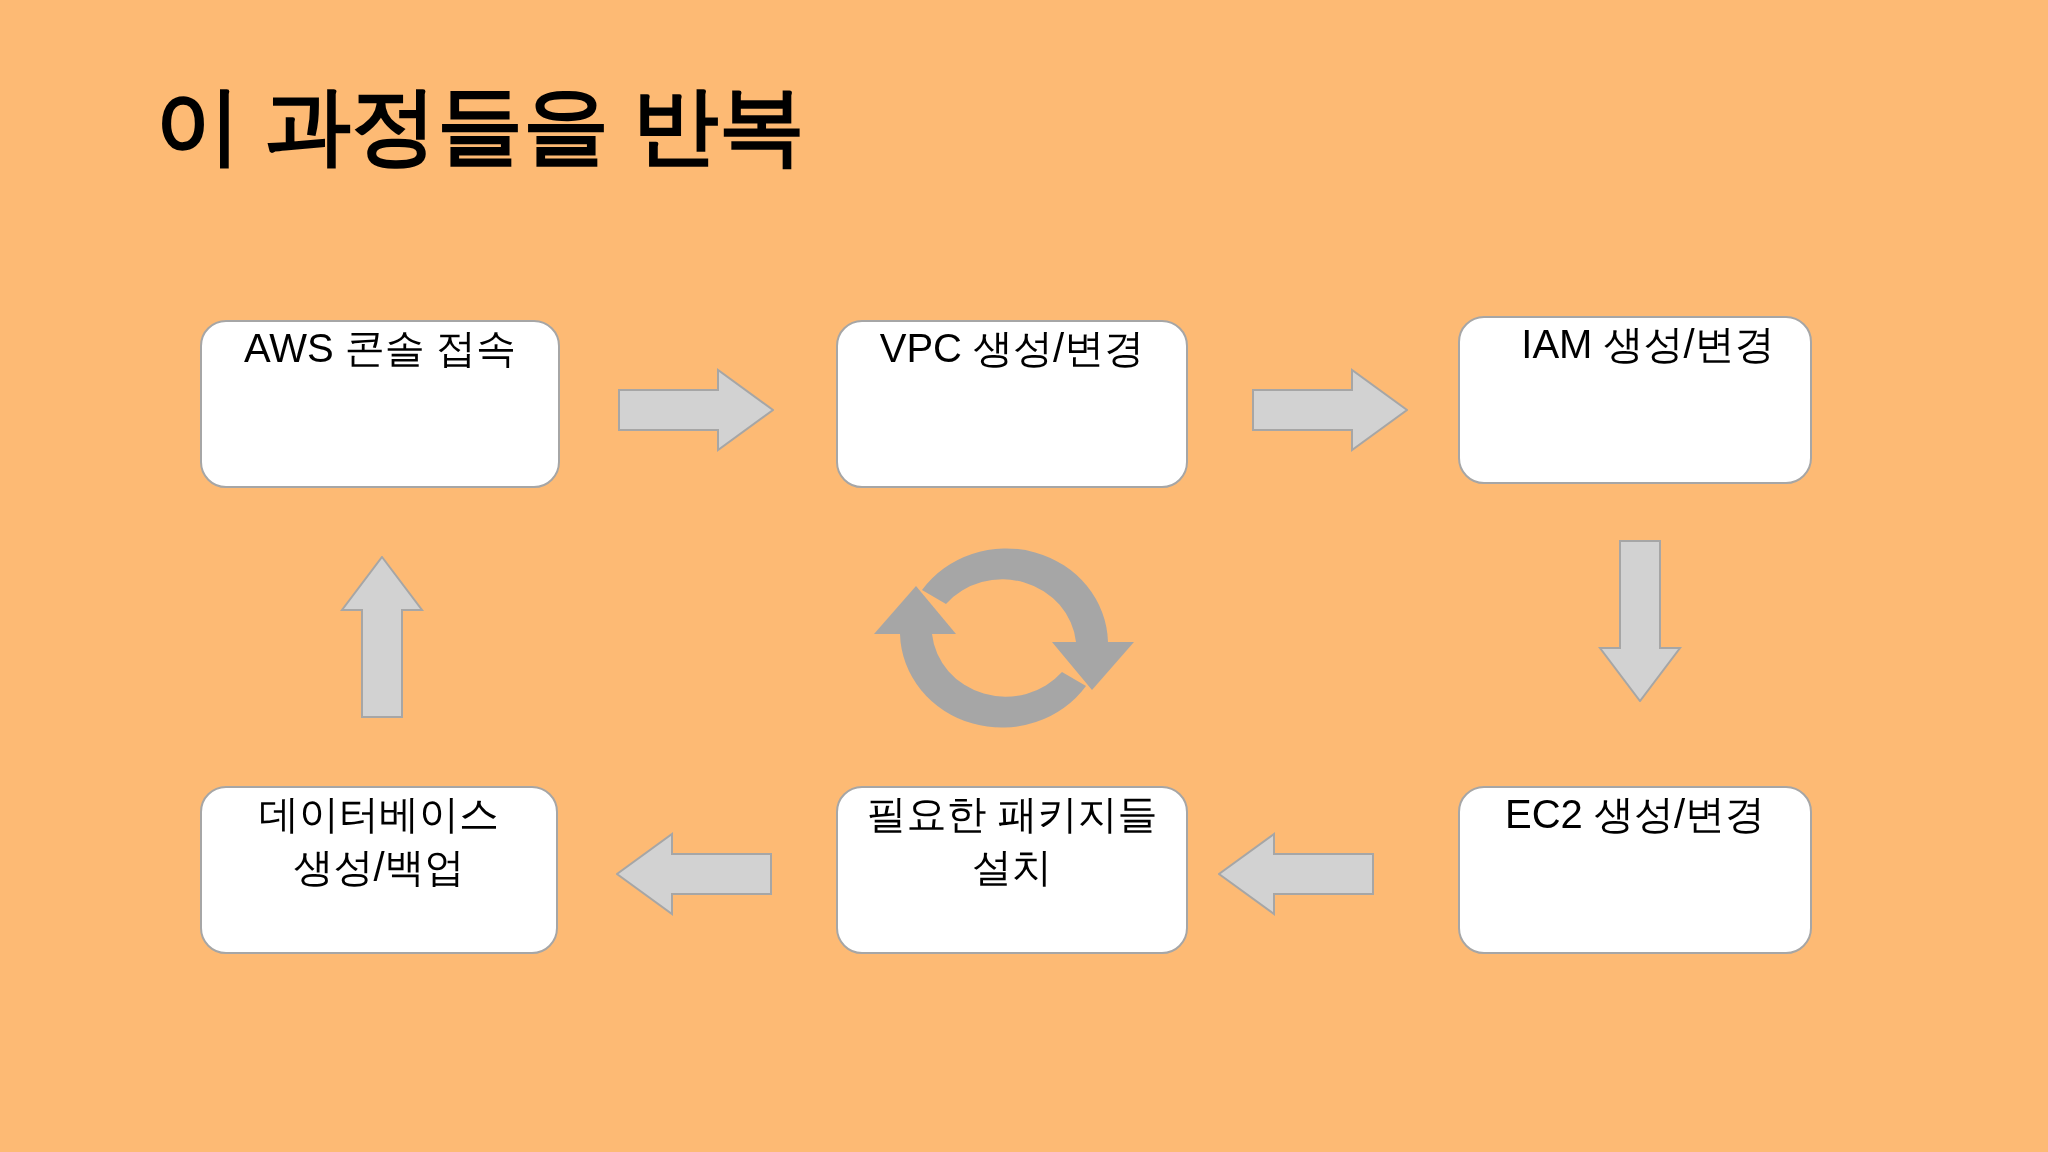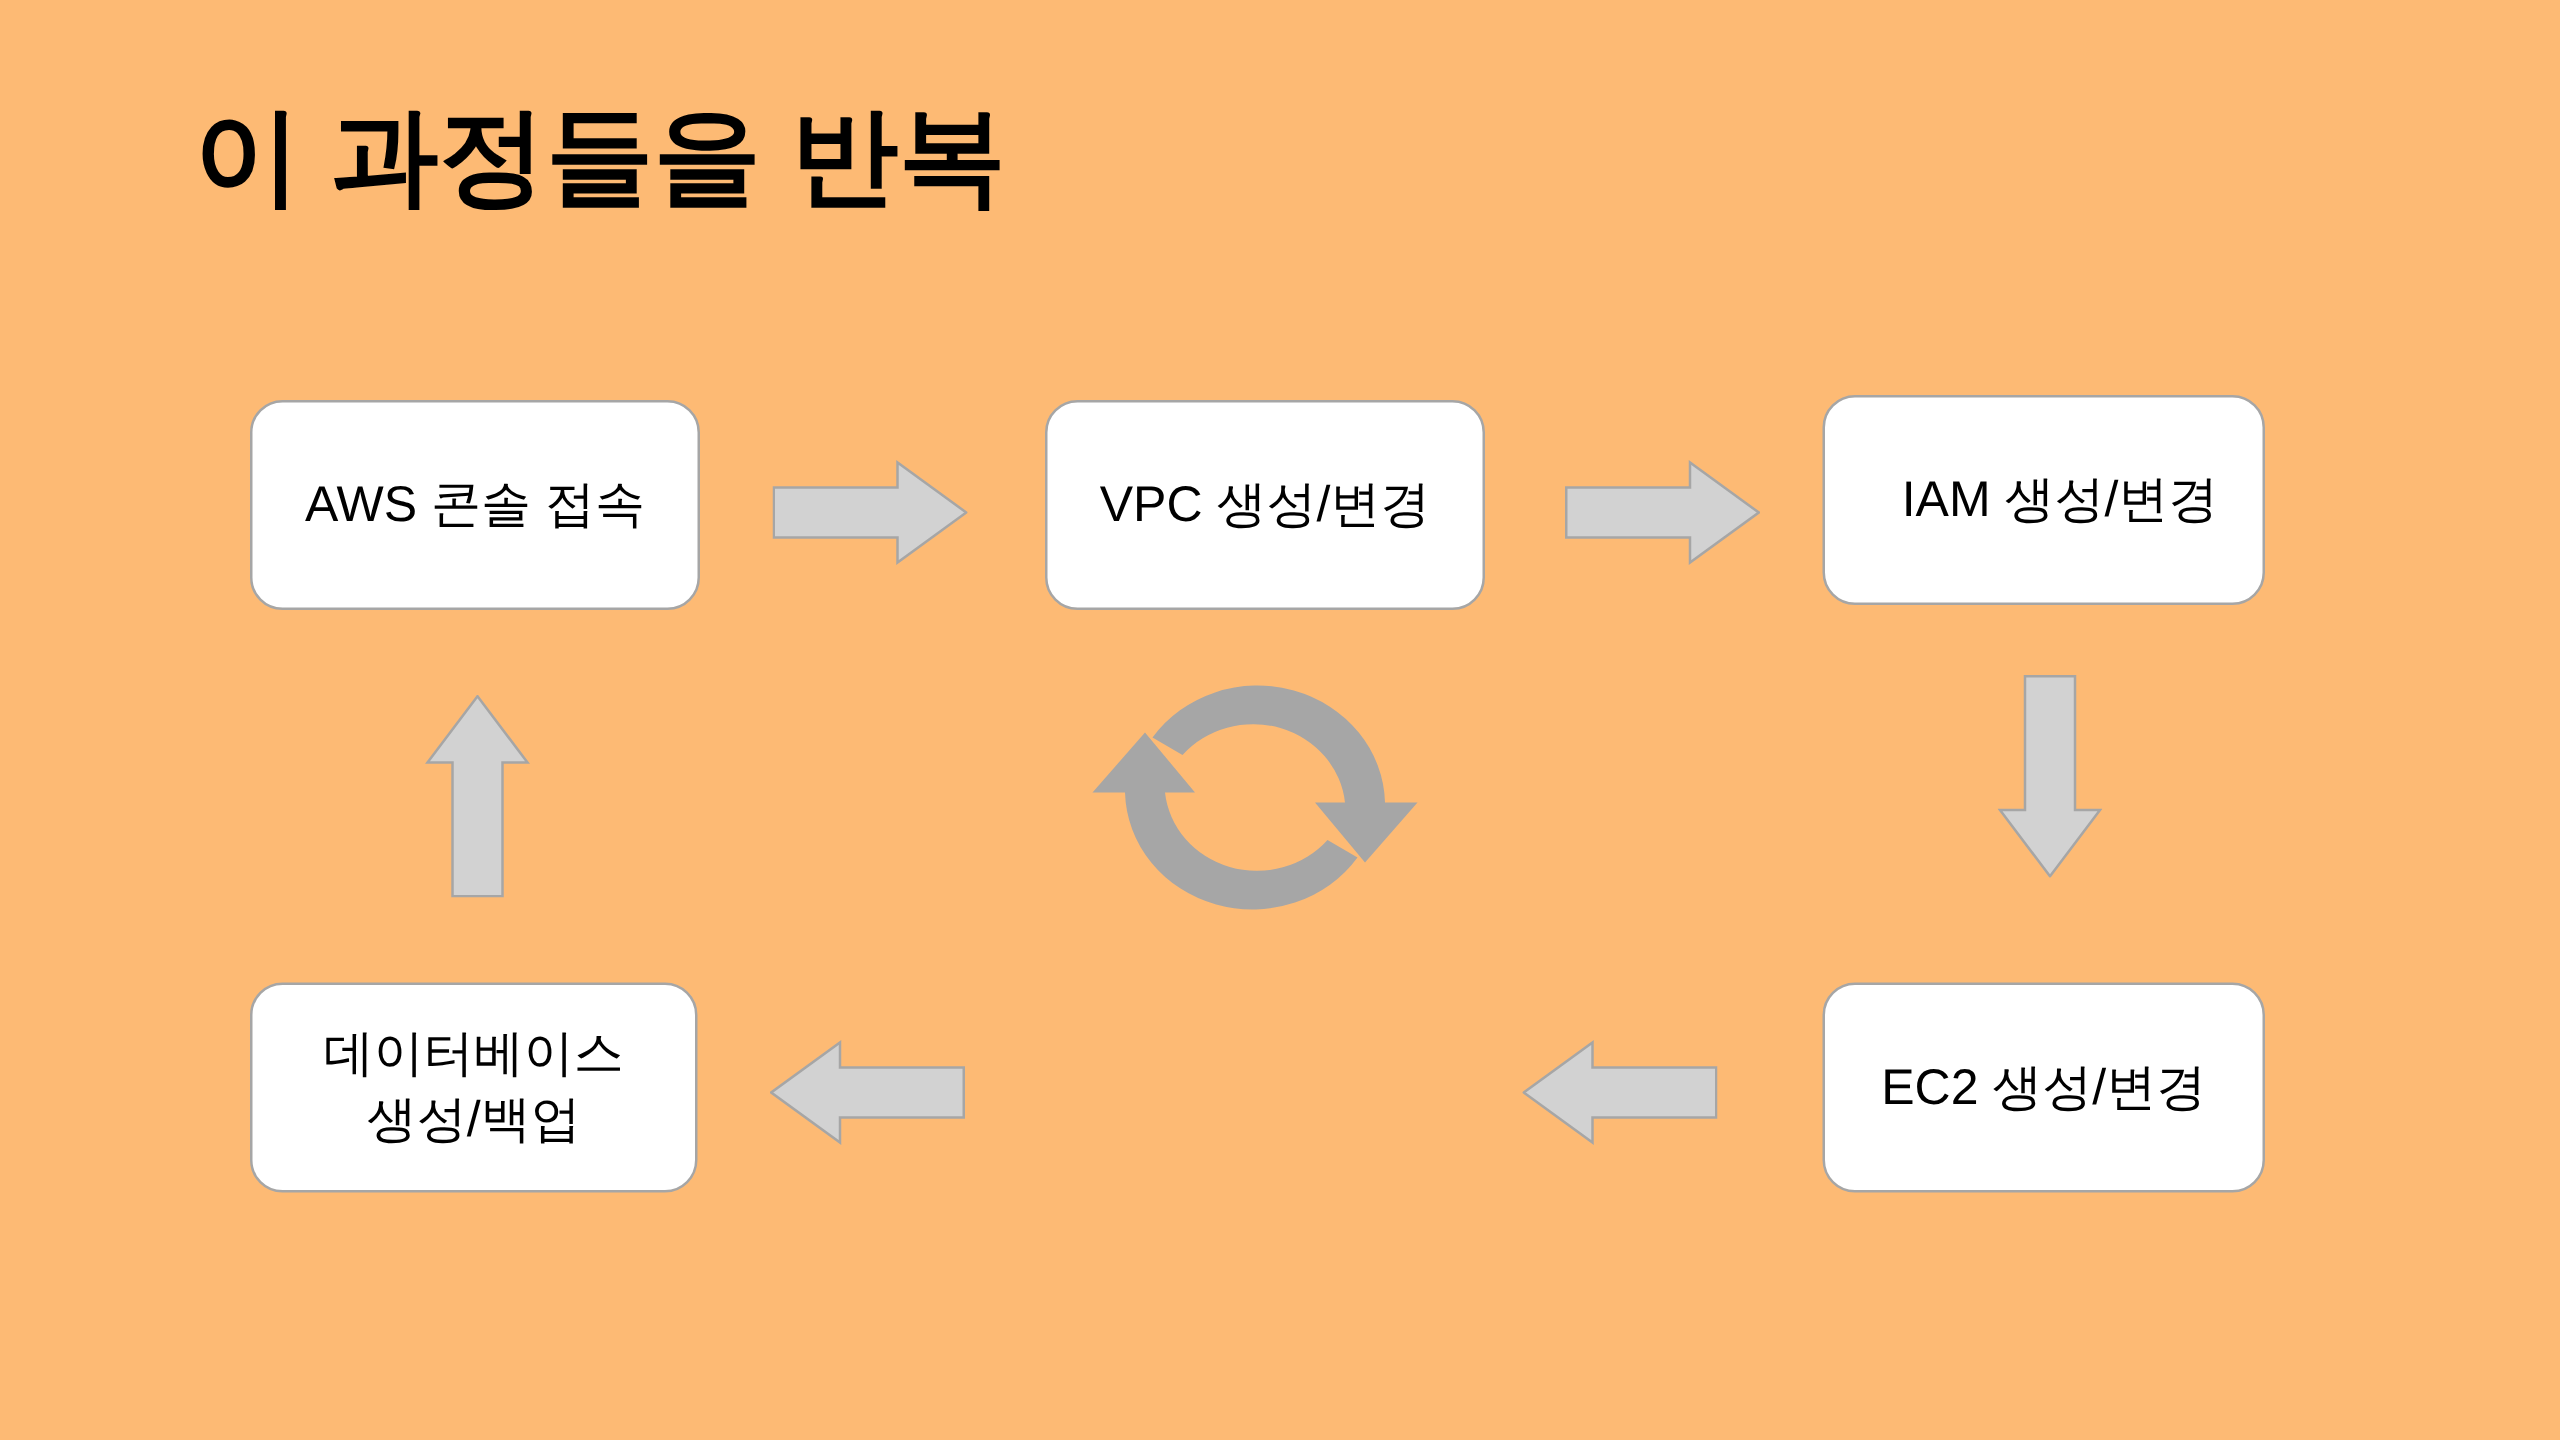--- a/index.html
+++ b/index.html
@@ -37,21 +37,21 @@
   }
 
   
   .proc-box {
     position: absolute;
     box-sizing: border-box;
     background: #ffffff;
     border: 2px solid #a6a6a6;
     border-radius: 26px;
     display: flex;
-    align-items: center;
+    align-items: flex-start;
     justify-content: center;
     text-align: center;
     color: #000000;
     font-size: 40px;
     line-height: 1.32;
     padding: 0 14px;
   }
 
   .proc-box .label {
     white-space: pre-line;
@@ -109,20 +109,24 @@
   </div>
 
   <div class="proc-box" id="box-iam">
     <span class="label">IAM 생성/변경</span>
   </div>
 
   <div class="proc-box" id="box-ec2">
     <span class="label">EC2 생성/변경</span>
   </div>
 
+  <div class="proc-box" id="box-packages">
+    <span class="label">필요한 패키지들
+설치</span>
+  </div>
 
   <div class="proc-box" id="box-db">
     <span class="label">데이터베이스
 생성/백업</span>
   </div>
 
   <div class="block-arrow" id="arrow-aws-vpc">
     <svg width="156" height="84" viewBox="0 0 156 84">
       <polygon class="arrow-shape" points="1,22 100,22 100,2 155,42 100,82 100,62 1,62"></polygon>
     </svg>

